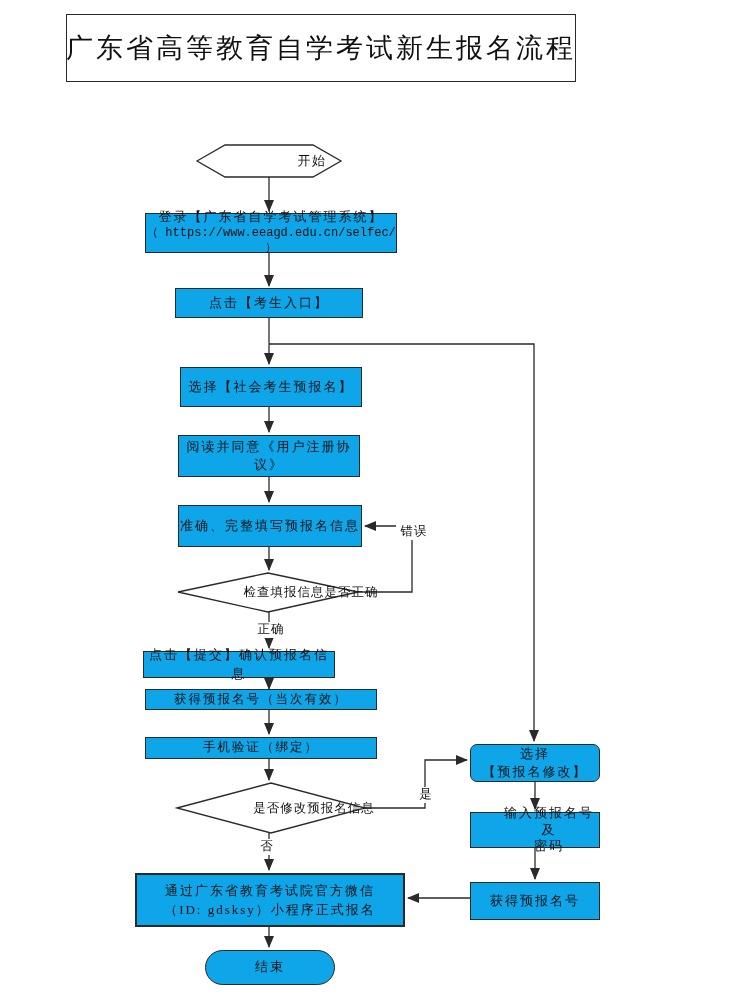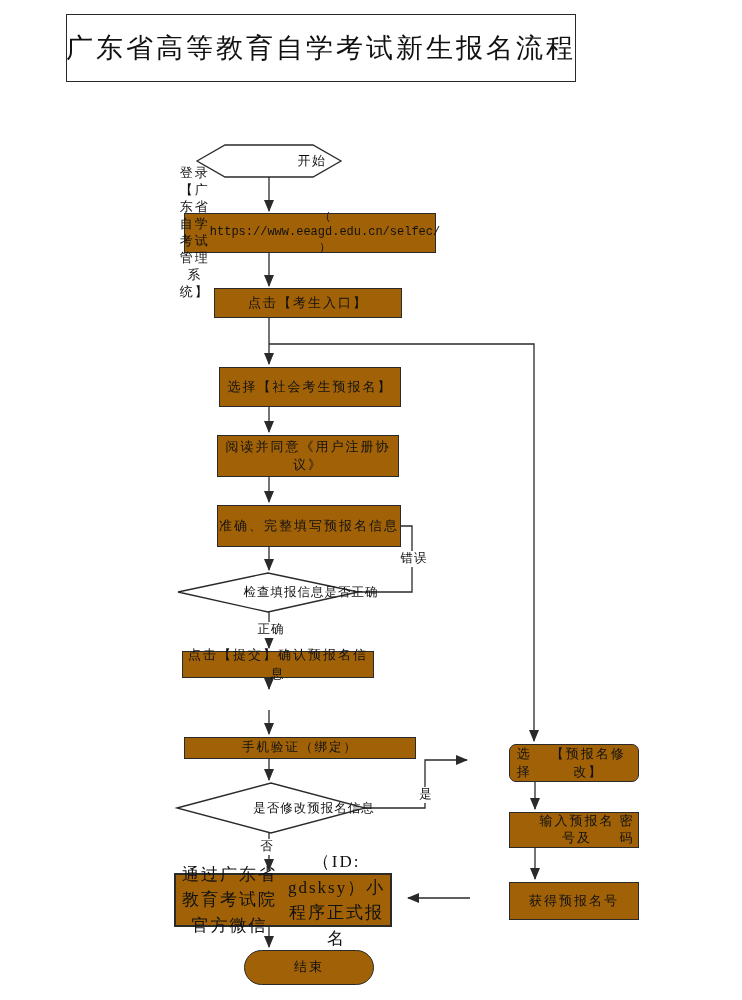--- a/index.html
+++ b/index.html
@@ -4,24 +4,23 @@
 <style>
   html,body{margin:0;padding:0;background:#ffffff;}
   #canvas{
     position:relative;width:742px;height:1000px;background:#ffffff;
     font-family:"Liberation Serif","DejaVu Serif",serif;color:#111;
     overflow:hidden;
   }
   #wires{position:absolute;left:0;top:0;width:742px;height:1000px;}
   .box{
     position:absolute;border:1px solid #2a2a2a;box-sizing:border-box;
-    display:flex;flex-direction:row;align-items:center;justify-content:center;
+    display:flex;flex-direction:column;align-items:center;justify-content:center;
     font-size:13px;letter-spacing:2px;text-align:center;line-height:1.4;
-    background:#a16207;
-    margin-left:39px;
+    background:#0ea5e9;
   }
   .shape-label{
     position:absolute;display:flex;flex-direction:column;align-items:center;justify-content:center;
     font-size:13px;letter-spacing:1.5px;text-align:center;background:transparent;border:none;margin-left:43px;
   }
   .edge-label{
     position:absolute;font-size:12.5px;letter-spacing:1px;text-align:center;
     background:#ffffff;line-height:1.1;padding:1px 1px;
   }
   .mono{font-family:"Liberation Mono","DejaVu Sans Mono",monospace;font-size:12px;letter-spacing:0;}
@@ -83,42 +82,43 @@
   <div class="box" style="left:180px;top:367px;width:182px;height:40px;">选择【社会考生预报名】</div>
 
   <div class="box" style="left:178px;top:435px;width:182px;height:42px;">阅读并同意《用户注册协议》</div>
 
   <div class="box" style="left:178px;top:505px;width:184px;height:42px;">准确、完整填写预报名信息</div>
 
   <div class="shape-label" style="left:178px;top:573px;width:180px;height:39px;font-size:12.5px;letter-spacing:1px;">检查填报信息是否正确</div>
 
   <div class="box" style="left:143px;top:651px;width:192px;height:27px;">点击【提交】确认预报名信息</div>
 
+  <div class="box" style="left:145px;top:689px;width:232px;height:21px;font-size:12.5px;">获得预报名号（当次有效）</div>
 
   <div class="box" style="left:145px;top:737px;width:232px;height:22px;font-size:12.5px;">手机验证（绑定）</div>
 
   <div class="shape-label" style="left:177px;top:783px;width:188px;height:50px;font-size:12.5px;letter-spacing:1px;">是否修改预报名信息</div>
 
-  <div class="box thick" style="left:135px;top:873px;width:218px;height:54px;font-size:17px;line-height:1.5;">
+  <div class="box thick" style="left:135px;top:873px;width:270px;height:54px;font-size:13px;line-height:1.5;">
     <span>通过广东省教育考试院官方微信</span>
     <span>（ID: gdsksy）小程序正式报名</span>
   </div>
 
   <div class="box stadium" style="left:205px;top:950px;width:130px;height:35px;">结束</div>
 
   <div class="box" style="left:470px;top:744px;width:130px;height:38px;line-height:1.35;border-radius:7px;">
     <span>选择</span>
     <span>【预报名修改】</span>
   </div>
 
   <div class="box" style="left:470px;top:812px;width:130px;height:36px;line-height:1.3;padding-left:28px;">
     <span>输入预报名号及</span>
     <span>密码</span>
   </div>
 
   <div class="box" style="left:470px;top:882px;width:130px;height:38px;">获得预报名号</div>
 
-  <div class="edge-label" style="left:396px;top:551px;width:34px;">错误</div>
+  <div class="edge-label" style="left:396px;top:524px;width:34px;">错误</div>
   <div class="edge-label" style="left:253px;top:622px;width:34px;">正确</div>
   <div class="edge-label" style="left:416px;top:787px;width:18px;">是</div>
   <div class="edge-label" style="left:257px;top:839px;width:18px;">否</div>
 
 </div>
 
 </body></html>

